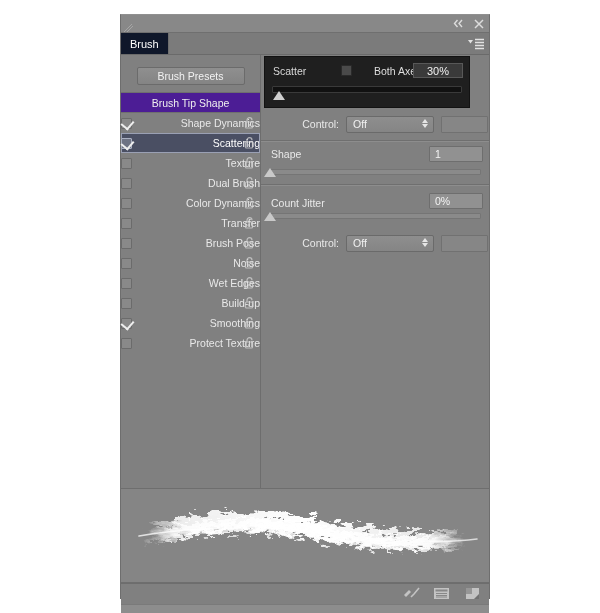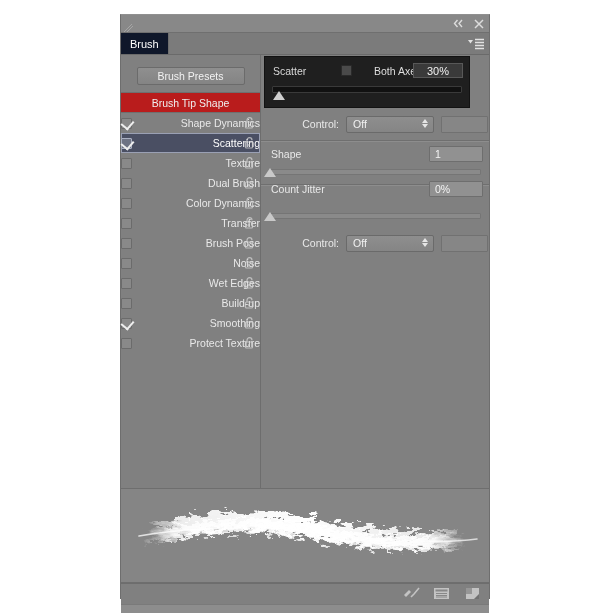--- a/index.html
+++ b/index.html
@@ -129,21 +129,21 @@
 
   .list-head {
     height: 21px;
     display: flex;
     align-items: center;
     justify-content: center;
     font-size: 10.5px;
     color: #efefef;
     border-top: 1px solid #6f6f6f;
     border-bottom: 1px solid #6f6f6f;
-    background: #b91c1c;
+    background: #4c1d95;
     cursor: pointer;
   }
 
   .opt-list { flex: 1; background: #808080; }
 
   .opt-row {
     position: relative;
     height: 20px;
     display: flex;
     align-items: center;
@@ -618,21 +618,21 @@
         <div class="ctl-row" style="top:88px;">
           <span class="ctl-label" style="margin-left:10px;">Shape</span>
           <div class="val-light">1</div>
         </div>
         <div class="slider-light" style="top:114px;">
           <span class="thumb-light" id="count-thumb" style="left: calc(0% - 6px);"></span>
         </div>
 
         <div class="sep" style="top:129px;"></div>
 
-        <div class="ctl-row" style="top:123px;">
+        <div class="ctl-row" style="top:132px;align-items:flex-end;">
           <span class="ctl-label" style="margin-left:10px;">Count Jitter</span>
           <div class="val-light">0%</div>
         </div>
         <div class="slider-light" style="top:158px;">
           <span class="thumb-light" id="jitter-thumb" style="left: calc(0% - 6px);"></span>
         </div>
 
         <div class="ctl-row" style="top:177px;">
           <span class="ctl-label right-align">Control:</span>
           <div class="select">

